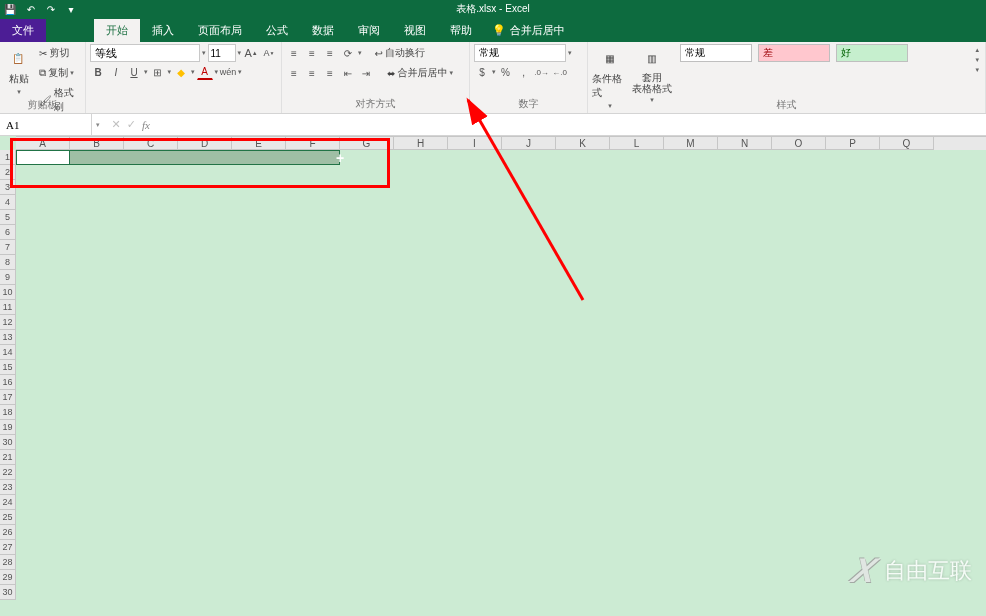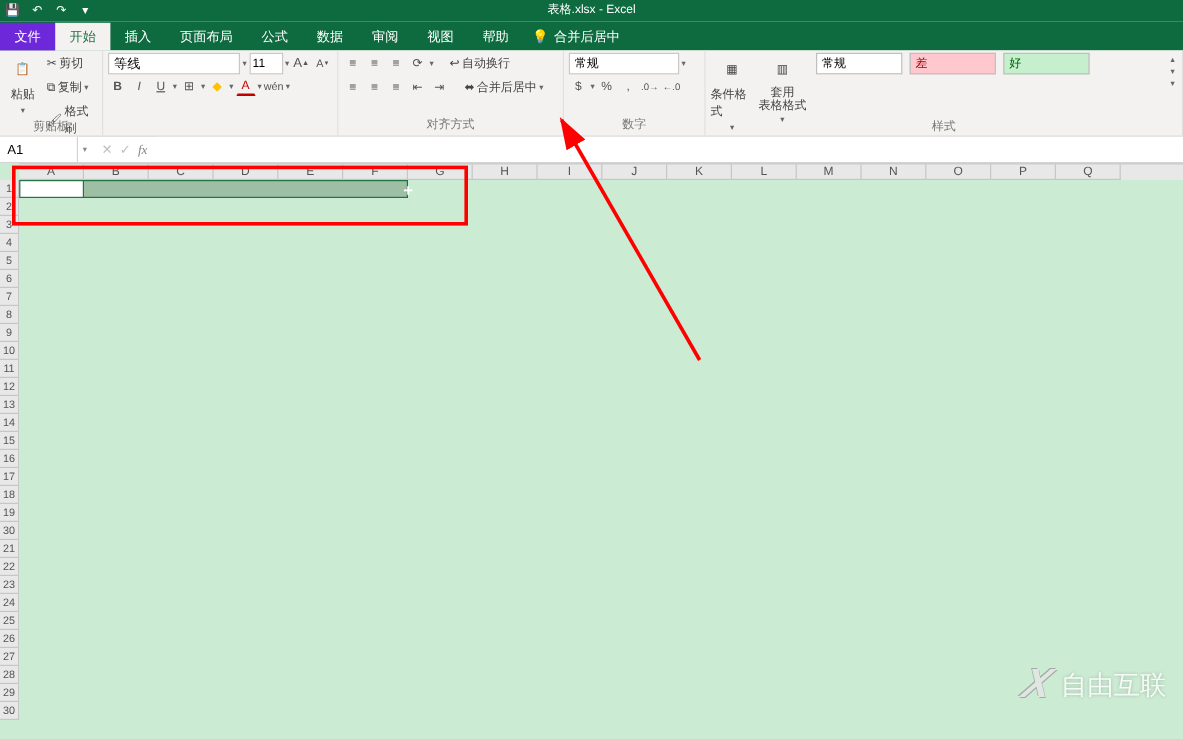--- a/index.html
+++ b/index.html
@@ -7,22 +7,22 @@
 
 
 .titlebar { height:18px; background:#0d6b3f; display:flex; align-items:center; color:#fff; font-size:10px; position:relative; }
 .qat { display:flex; align-items:center; gap:6px; padding-left:4px; }
 .qat .ic { width:14px; height:14px; display:flex; align-items:center; justify-content:center; font-size:10px; color:#fff; }
 .titlebar .title { position:absolute; left:50%; transform:translateX(-50%); top:0; line-height:18px; }
 
 
 .menutabs { height:24px; background:#0d6b3f; display:flex; align-items:flex-end; font-size:11px; color:#fff; }
 .menutabs .tab { padding:4px 12px; cursor:pointer; }
-.menutabs .tab.file { background:#6d28d9; color:#fff; }
-.menutabs .tab.active { background:#f3f2f1; color:#217346; }
+.menutabs .tab.file { background:#4c1d95; color:#fff; }
+.menutabs .tab.active { background:#f3f2f1; color:#217346;margin-left:48px; }
 .menutabs .bulb { display:flex; align-items:center; gap:4px; padding:4px 8px; }
 
 
 .ribbon { height:72px; background:#f3f2f1; border-bottom:1px solid #d4d4d4; display:flex; font-size:10px; color:#555; }
 .group { border-right:1px solid #e0e0e0; padding:2px 4px 0 4px; display:flex; flex-direction:column; justify-content:space-between; position:relative; }
 .group .label { text-align:center; font-size:10px; color:#777; padding-bottom:2px; position:relative; }
 .grow { display:flex; flex-direction:column; gap:2px; flex:1; }
 .row { display:flex; align-items:center; gap:2px; }
 .btn { border:1px solid transparent; padding:1px 2px; display:flex; align-items:center; gap:2px; font-size:10px; color:#444; cursor:pointer; }
 .bigbtn { width:30px; display:flex; flex-direction:column; align-items:center; gap:2px; font-size:10px; color:#444; cursor:pointer; padding-top:2px;}
@@ -35,21 +35,21 @@
 .style-cell { width:72px; height:18px; font-size:10px; display:flex; align-items:center; padding:0 4px; border:1px solid #bfbfbf; }
 .sc-normal { background:#fff; color:#000; }
 .sc-bad { background:#ffc7ce; color:#9c0006; }
 .sc-good { background:#c6efce; color:#006100; }
 .sc-neutral { background:#ffeb9c; color:#9c5700; }
 .sc-calc { background:#f2f2f2; color:#fa7d00; }
 .sc-check { background:#a5a5a5; color:#fff; }
 
 
 .fbar { height:22px; background:#fff; border-bottom:1px solid #d4d4d4; display:flex; align-items:center; font-size:11px; }
-.namebox { width:65px; border:none; border-right:1px solid #d4d4d4; height:100%; padding:0 6px; font-size:11px; background:#fff; }
+.namebox { width:92px; border:none; border-right:1px solid #d4d4d4; height:100%; padding:0 6px; font-size:11px; background:#fff;font-family:Liberation Serif, serif; }
 .fxbtns { display:flex; align-items:center; gap:6px; padding:0 8px; color:#c0c0c0; font-size:11px; }
 .fxlbl { font-style:italic; font-family:"Times New Roman",serif; color:#888; }
 .fxinput { flex:1; border:none; height:100%; font-size:11px; padding:0 4px; }
 
 
 .gridwrap { position:relative; height:460px; background:#ccebd3; }
 .colheads { position:absolute; left:16px; top:0; right:0; height:14px; display:flex; background:#e8e8e8; border-top:1px solid #c6c6c6; }
 .ch { width:54px; text-align:center; font-size:10px; color:#555; border-right:1px solid #c6c6c6; border-bottom:1px solid #c6c6c6; line-height:14px; }
 .rowheads { position:absolute; left:0; top:14px; width:16px; display:flex; flex-direction:column; background:#e8e8e8; }
 .rh { height:15px; text-align:center; font-size:9px; color:#555; border-bottom:1px solid #c6c6c6; border-right:1px solid #c6c6c6; line-height:15px; }

